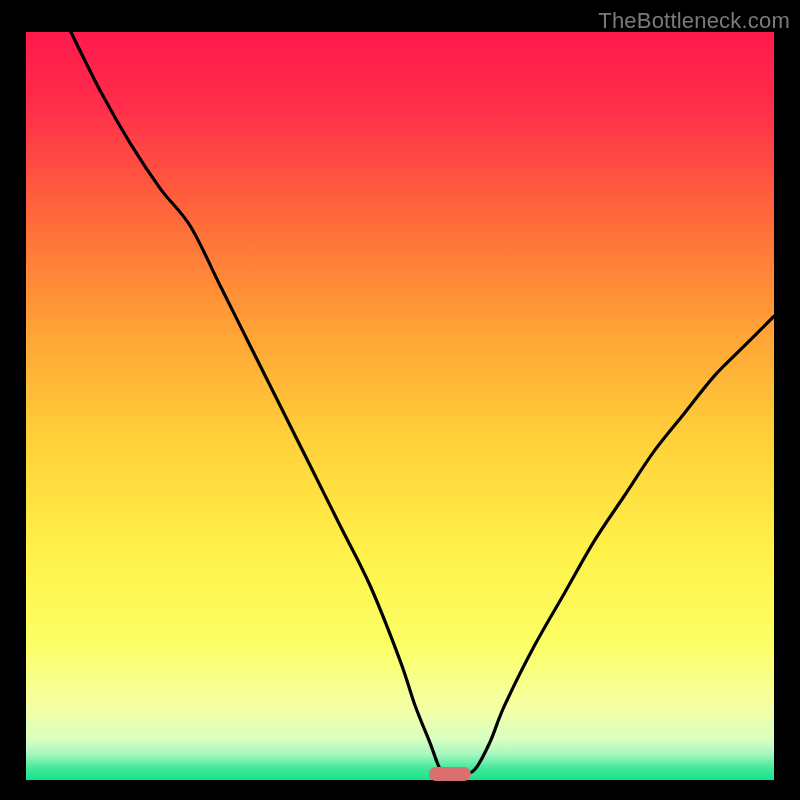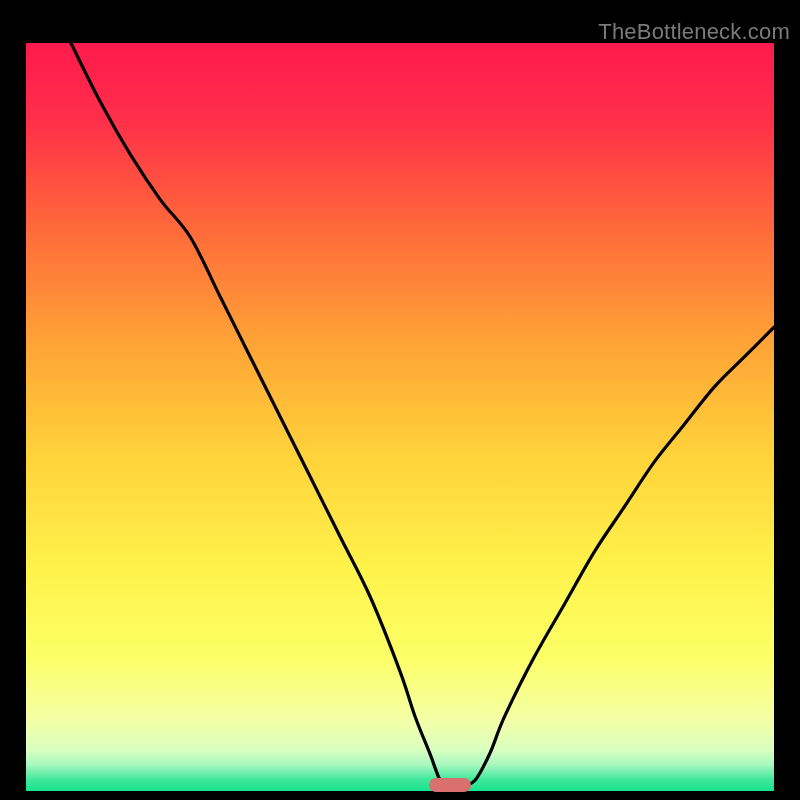--- a/index.html
+++ b/index.html
@@ -7,21 +7,21 @@
     padding: 0;
     width: 800px;
     height: 800px;
     background: #000;
     overflow: hidden;
     font-family: Arial, Helvetica, sans-serif;
   }
   .frame {
     position: absolute;
     left: 0;
-    top: 15px;
+    top: 4px;
     width: 800px;
     height: 677px;
   }
   .attribution {
     position: absolute;
     top: 4px;
     right: 10px;
     color: #7a7a7a;
     font-size: 22px;
     font-weight: 500;

